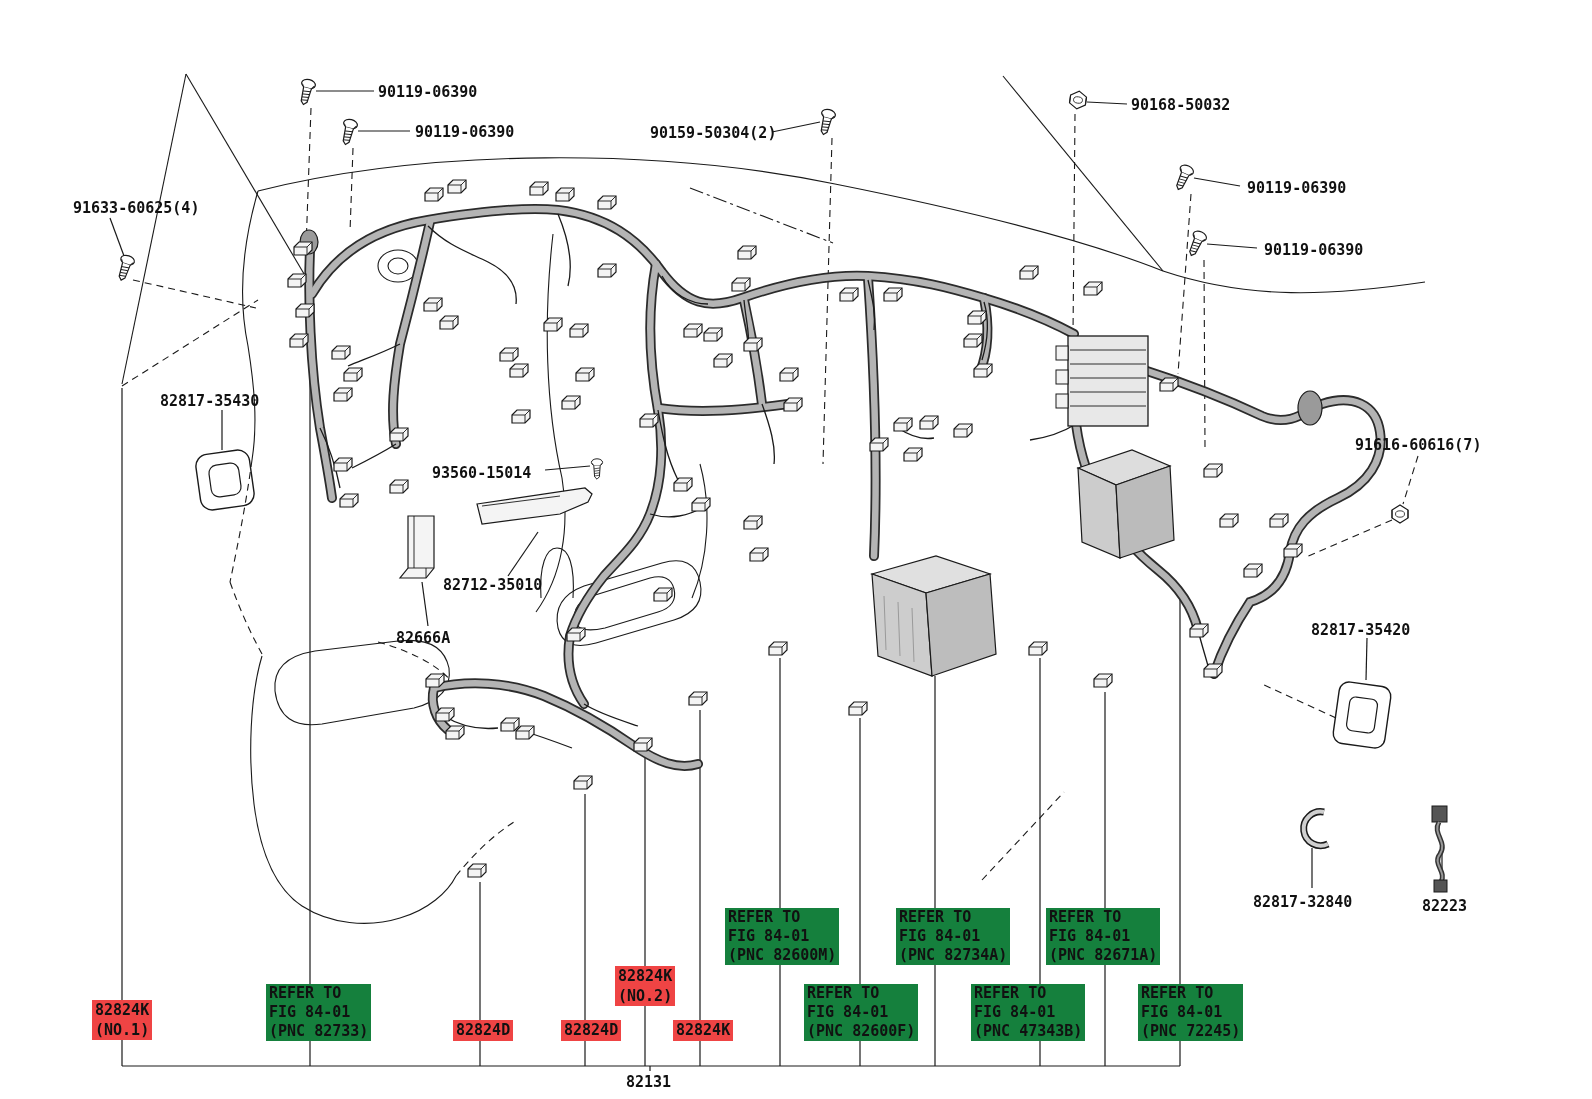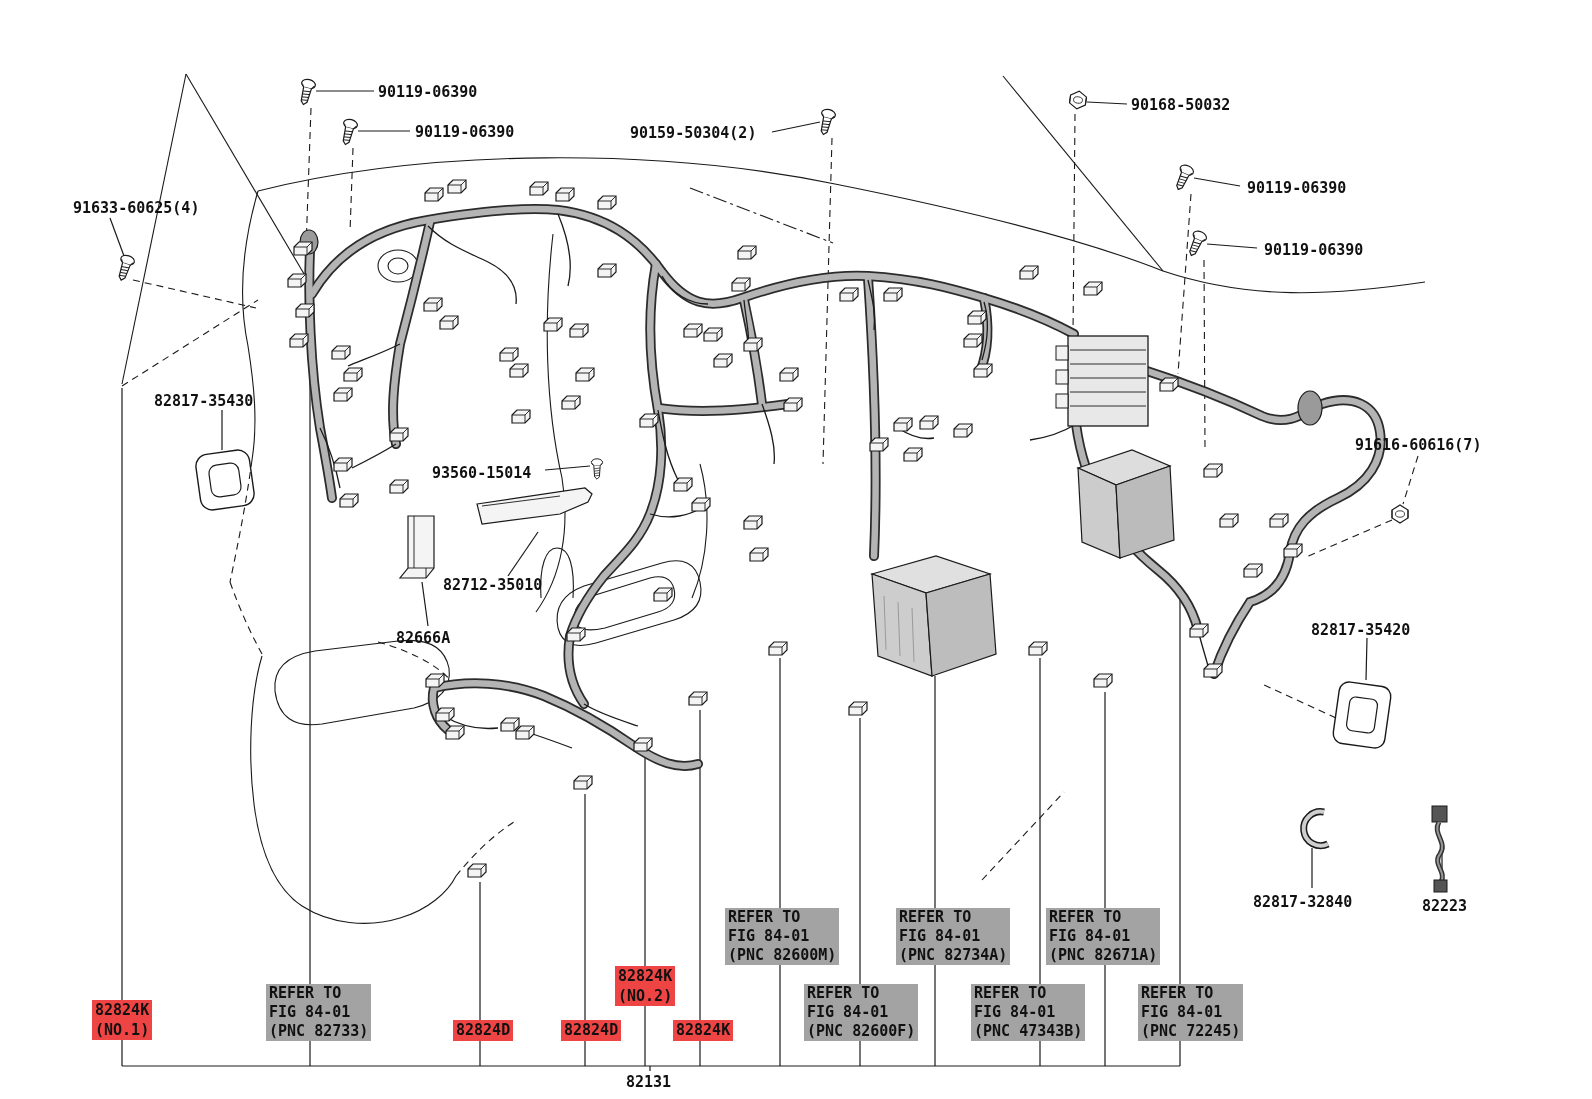--- a/index.html
+++ b/index.html
@@ -10,21 +10,21 @@
     position:relative; overflow:hidden; color:#111;
   }
   .stage { position:absolute; left:0; top:0; width:1592px; height:1099px;margin-top:36px; }
   svg.draw { position:absolute; left:0; top:0; }
   .lbl {
     position:absolute; font-size:15px; font-weight:bold; color:#111;
     white-space:nowrap; line-height:19px; letter-spacing:0px;
   }
   .lbl-lg { font-size:15px; line-height:21px; }
   .bg { background:#ef4444; padding:0 3px; }
-  .refblk { background:#a3a3a3; padding:0 3px; }
+  .refblk { background:#15803d; padding:0 3px; }
   .refblk div { line-height:19px; }
   .tube-o { fill:none; stroke:#2b2b2b; stroke-width:10; stroke-linecap:round; }
   .tube-i { fill:none; stroke:#b4b4b4; stroke-width:6.5; stroke-linecap:round; }
   .thin  { stroke:#1a1a1a; fill:none; stroke-width:1.1; }
   .call  { stroke:#1a1a1a; fill:none; stroke-width:1.2; }
   .dash  { stroke:#1a1a1a; fill:none; stroke-width:1.1; stroke-dasharray:7 5; }
   .dashdot { stroke:#1a1a1a; fill:none; stroke-width:1.1; stroke-dasharray:14 4 3 4; }
   .wire { stroke:#1a1a1a; fill:none; stroke-width:1.3; }
 </style>
 </head>
@@ -325,26 +325,26 @@
     <use href="#screw" transform="translate(1186,136) rotate(24)"></use>
     <use href="#screw" transform="translate(1199,202) rotate(24)"></use>
     <use href="#screw" transform="translate(127,226) rotate(18)"></use>
     <use href="#screw" transform="translate(597,428) scale(0.8)"></use>
     <use href="#hexbolt" transform="translate(1400,478)"></use>
   </g>
 </svg>
 
 <div class="lbl" style="left:378px; top:47px;">90119-06390</div>
 <div class="lbl" style="left:415px; top:87px;">90119-06390</div>
-<div class="lbl" style="left:630px; top:88px;">90159-50304(2)</div>
+<div class="lbl" style="left:650px; top:88px;">90159-50304(2)</div>
 <div class="lbl" style="left:1131px; top:60px;">90168-50032</div>
 <div class="lbl" style="left:1247px; top:143px;">90119-06390</div>
 <div class="lbl" style="left:1264px; top:205px;">90119-06390</div>
 <div class="lbl" style="left:73px;  top:163px;">91633-60625(4)</div>
-<div class="lbl" style="left:154px; top:356px;">82817-35430</div>
+<div class="lbl" style="left:160px; top:356px;">82817-35430</div>
 <div class="lbl" style="left:432px; top:428px;">93560-15014</div>
 <div class="lbl" style="left:443px; top:540px;">82712-35010</div>
 <div class="lbl lbl-lg" style="left:396px; top:592px;">82666A</div>
 <div class="lbl" style="left:1355px; top:400px;">91616-60616(7)</div>
 <div class="lbl" style="left:1311px; top:585px;">82817-35420</div>
 <div class="lbl" style="left:1253px; top:857px;">82817-32840</div>
 <div class="lbl lbl-lg" style="left:1422px; top:860px;text-align:right;">82223</div>
 
 <div class="lbl bg" style="left:92px; top:964px;">
   <div class="lbl-lg">82824K</div>

